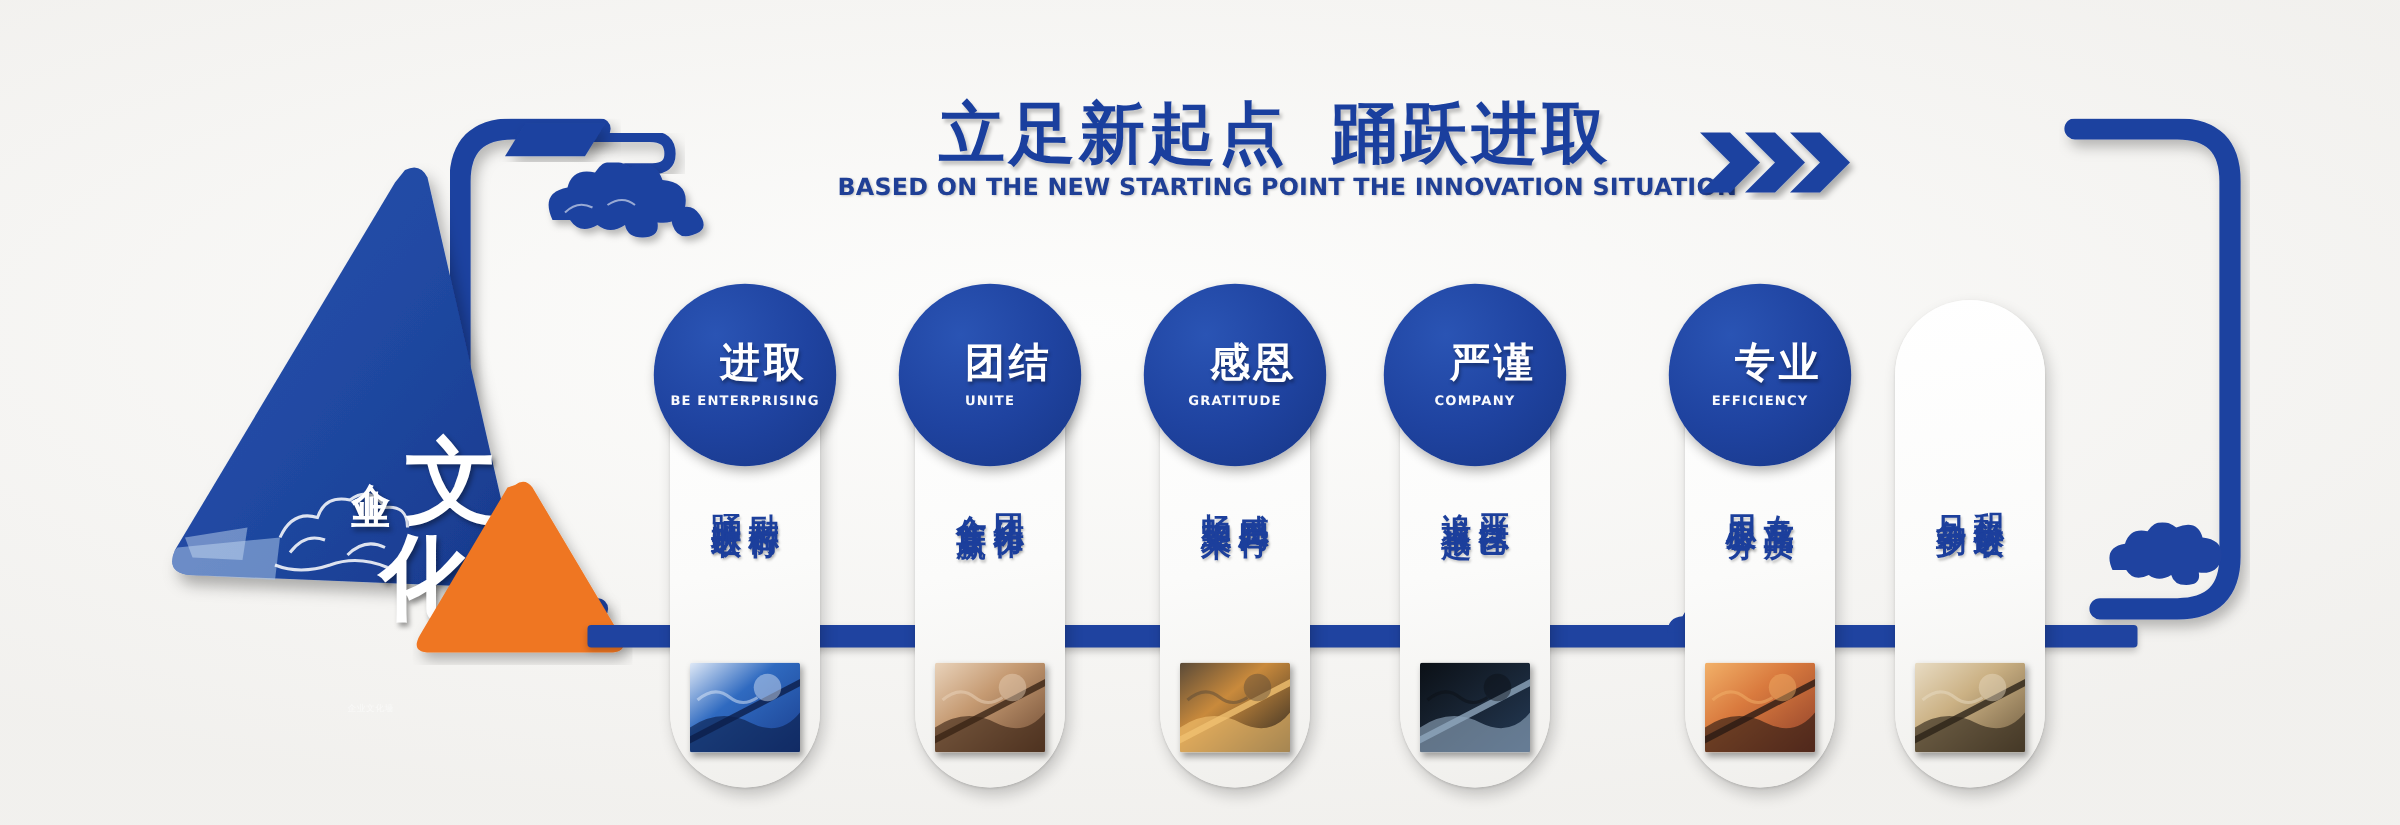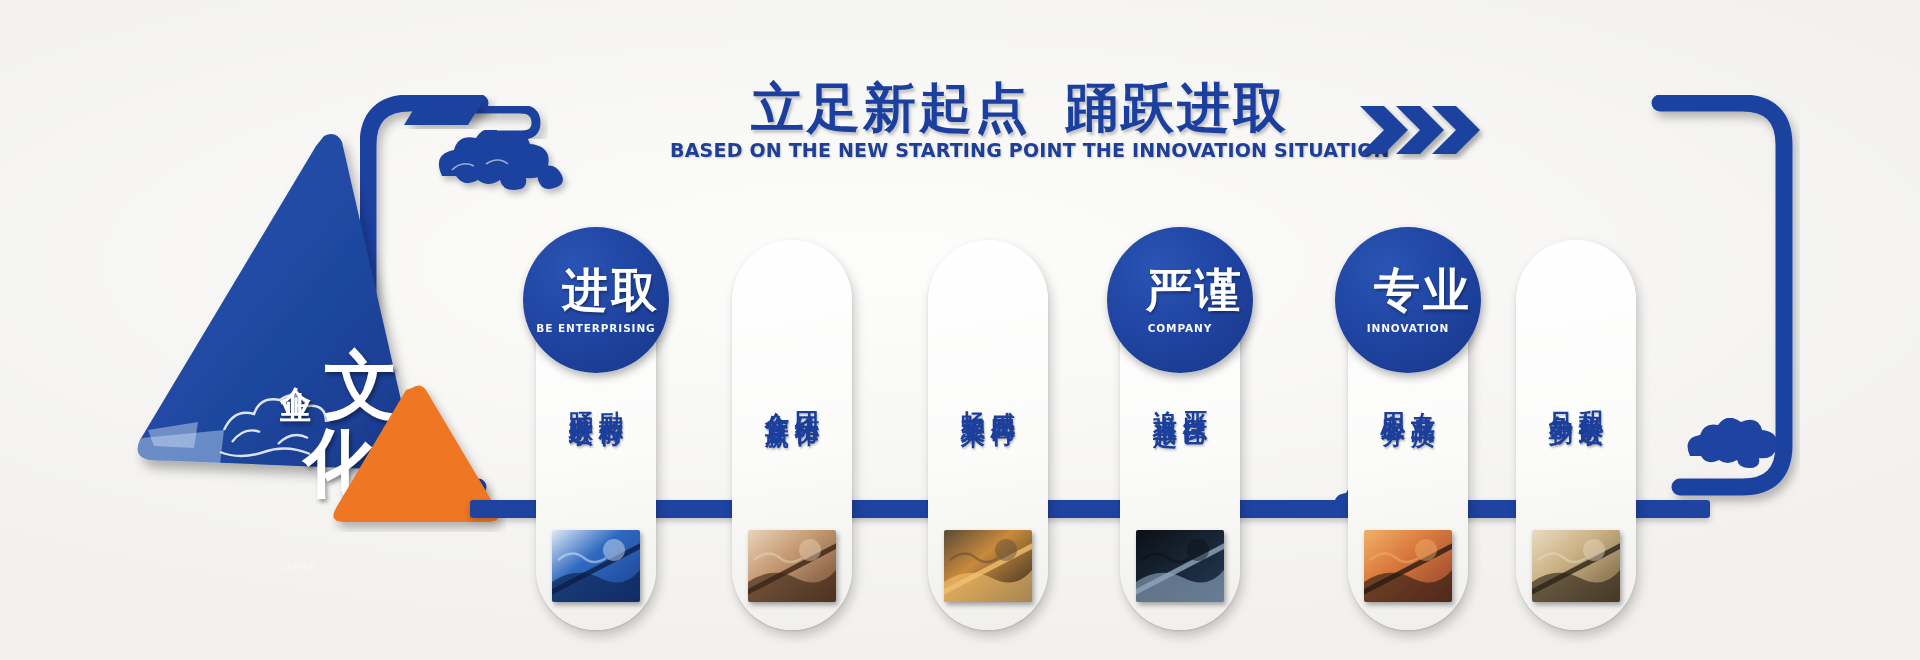--- a/index.html
+++ b/index.html
@@ -159,21 +159,21 @@
     border-radius: 50%;
     background: radial-gradient(circle at 34% 28%, #2a54b4 0%, #1f43a0 52%, #173686 100%);
     box-shadow: 2px 4px 9px rgba(0,0,0,.30);
     display: flex;
     flex-direction: column;
     align-items: center;
     justify-content: center;
   }
   .badge-cn {
     color: #ffffff;
-    font-size: 46px;
+    font-size: 32px;
     font-weight: 700;
     letter-spacing: 3px;
     line-height: 1;
     text-shadow: 1px 2px 3px rgba(0,0,0,.35);
     margin-left: 30px;
   }
   .badge-en {
     color: #ffffff;
     font-size: 10.5px;
     font-weight: 700;
@@ -387,20 +387,24 @@
             </defs>
             <rect width="88" height="72" fill="url(#pg0)"></rect>
             <path d="M 0 52 Q 24 36 48 48 T 88 40 L 88 72 L 0 72 Z" fill="#0c1e4a" opacity="0.62"></path>
             <path d="M -4 64 L 92 14" stroke="#0c1e4a" stroke-width="5" opacity="0.8" fill="none"></path>
             <circle cx="62" cy="20" r="11" fill="#dfe9f7" opacity="0.45"></circle>
             <path d="M 6 30 q 14 -12 26 -2 q 10 8 22 0" stroke="#dfe9f7" stroke-width="2.5" fill="none" opacity="0.5"></path>
           </svg>
         </div>
       </div>
       <div class="pill" style="left: 732px;">
+        <div class="pill-badge">
+          <div class="badge-cn">团结</div>
+          <div class="badge-en">UNITE</div>
+        </div>
         <div class="pill-verticals">
           <div class="v-line">团结协作</div>
           <div class="v-line">合作共赢</div>
         </div>
         <div class="pill-photo">
           <svg width="88" height="72" viewBox="0 0 88 72" xmlns="http://www.w3.org/2000/svg">
             <defs>
               <linearGradient id="pg1" x1="0" y1="0" x2="1" y2="1">
                 <stop offset="0%" stop-color="#e9d3bb"></stop>
                 <stop offset="40%" stop-color="#c59a72"></stop>
@@ -409,20 +413,24 @@
             </defs>
             <rect width="88" height="72" fill="url(#pg1)"></rect>
             <path d="M 0 52 Q 24 36 48 48 T 88 40 L 88 72 L 0 72 Z" fill="#3a2415" opacity="0.62"></path>
             <path d="M -4 64 L 92 14" stroke="#3a2415" stroke-width="5" opacity="0.8" fill="none"></path>
             <circle cx="62" cy="20" r="11" fill="#e9d3bb" opacity="0.45"></circle>
             <path d="M 6 30 q 14 -12 26 -2 q 10 8 22 0" stroke="#e9d3bb" stroke-width="2.5" fill="none" opacity="0.5"></path>
           </svg>
         </div>
       </div>
       <div class="pill" style="left: 928px;">
+        <div class="pill-badge">
+          <div class="badge-cn">感恩</div>
+          <div class="badge-en">GRATITUDE</div>
+        </div>
         <div class="pill-verticals">
           <div class="v-line">感恩同行</div>
           <div class="v-line">畅想未来</div>
         </div>
         <div class="pill-photo">
           <svg width="88" height="72" viewBox="0 0 88 72" xmlns="http://www.w3.org/2000/svg">
             <defs>
               <linearGradient id="pg2" x1="0" y1="0" x2="1" y2="1">
                 <stop offset="0%" stop-color="#5a4a38"></stop>
                 <stop offset="40%" stop-color="#c98a3c"></stop>
@@ -459,21 +467,21 @@
             <path d="M 0 52 Q 24 36 48 48 T 88 40 L 88 72 L 0 72 Z" fill="#8fa6bd" opacity="0.62"></path>
             <path d="M -4 64 L 92 14" stroke="#8fa6bd" stroke-width="5" opacity="0.8" fill="none"></path>
             <circle cx="62" cy="20" r="11" fill="#0b1016" opacity="0.45"></circle>
             <path d="M 6 30 q 14 -12 26 -2 q 10 8 22 0" stroke="#0b1016" stroke-width="2.5" fill="none" opacity="0.5"></path>
           </svg>
         </div>
       </div>
       <div class="pill" style="left: 1348px;">
         <div class="pill-badge">
           <div class="badge-cn">专业</div>
-          <div class="badge-en">INNOVATION</div>
+          <div class="badge-en">EFFICIENCY</div>
         </div>
         <div class="pill-verticals">
           <div class="v-line">专业品质</div>
           <div class="v-line">用心服务</div>
         </div>
         <div class="pill-photo">
           <svg width="88" height="72" viewBox="0 0 88 72" xmlns="http://www.w3.org/2000/svg">
             <defs>
               <linearGradient id="pg4" x1="0" y1="0" x2="1" y2="1">
                 <stop offset="0%" stop-color="#f2b169"></stop>

